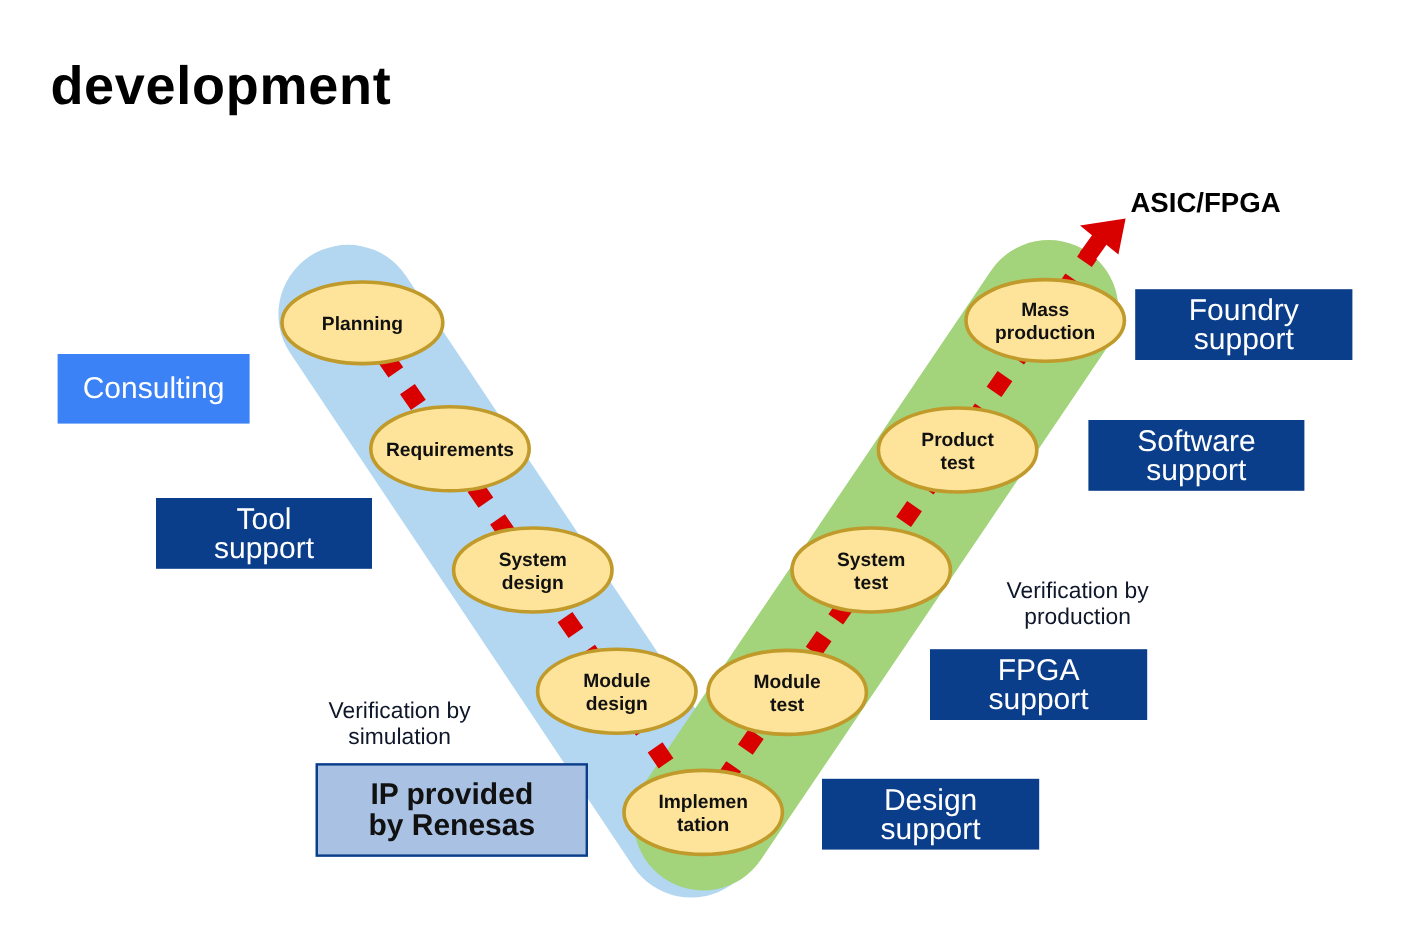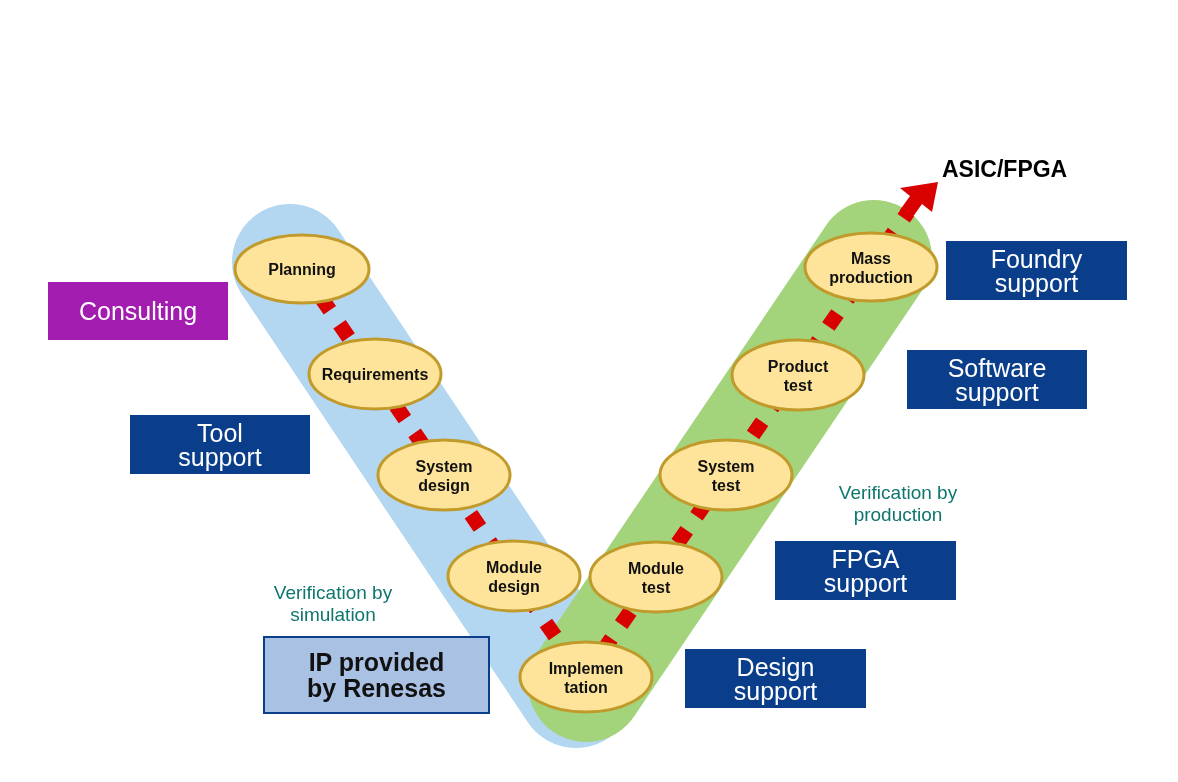--- a/index.html
+++ b/index.html
@@ -2,28 +2,29 @@
 <html><head>
 <meta charset="utf-8">
 <style>
   html, body { margin:0; padding:0; background:#ffffff; }
   body { width:1178px; height:782px; position:relative; overflow:hidden; font-family:"Liberation Sans", sans-serif; }
   .title { position:absolute; left:42px; top:50px; margin:0; font-family:"Liberation Sans", sans-serif; font-weight:bold; font-size:45px; line-height:44px; color:#000; letter-spacing:0.6px; }
   .title span { display:block; }
   svg#diagram { position:absolute; left:0; top:0; }
   .blue-box { position:absolute; background:#0b3e8a; color:#ffffff; display:flex; flex-direction:column; align-items:center; justify-content:center; font-family:"Liberation Sans", sans-serif; font-size:25px; line-height:24px; text-align:center; }
   .ip-box { position:absolute; background:#a9c1e3; border:2px solid #0b3e8a; color:#111; display:flex; flex-direction:column; align-items:center; justify-content:center; font-family:"Liberation Sans", sans-serif; font-weight:bold; font-size:25px; line-height:26px; text-align:center; box-sizing:border-box; }
-  .note { position:absolute; font-family:"Liberation Sans", sans-serif; font-size:19px; line-height:22px; color:#0f766e; text-align:center; }
+  .note { position:absolute; font-family:"Liberation Sans", sans-serif; font-size:19px; line-height:22px; color:#0f172a; text-align:center; }
   .target-label { position:absolute; left:942px; top:156px; font-family:"Liberation Sans", sans-serif; font-weight:bold; font-size:23px; color:#000; }
   .phase-text { font-family:"Liberation Sans", sans-serif; font-weight:bold; font-size:16px; fill:#111; text-anchor:middle; }
 </style>
 </head>
 <body>
 
 <h1 class="title">
+  <span>development</span>
 </h1>
 
 <svg id="diagram" width="1178" height="782" viewBox="0 0 1178 782">
 
   <line id="band-left" x1="290" y1="262" x2="576" y2="690" stroke-width="116" stroke-linecap="round" stroke="#b3d7f1"></line>
   <line id="band-right" x1="586" y1="684" x2="874" y2="258" stroke-width="116" stroke-linecap="round" stroke="#a3d37b"></line>
 
   <polyline id="path-dots" points="302,270 584,678 908,212" fill="none" stroke-width="15" stroke-dasharray="16,17" stroke="#d90000"></polyline>
 
   <polygon id="arrow-head" points="938,182 932,212 922,204 912,218 900,210 910,196 900,188" fill="#d90000"></polygon>
@@ -69,21 +70,21 @@
       <g>
         <ellipse cx="871" cy="267" rx="66" ry="34" fill="#fde49a" stroke="#c09a2a" stroke-width="3"></ellipse>
         <text x="871" y="263.5" class="phase-text">Mass</text>
         <text x="871" y="282.5" class="phase-text">production</text>
       </g>
     </g>
 </svg>
 
 <div class="target-label">ASIC/FPGA</div>
 
-<div class="blue-box" style="left: 48px; top: 282px; width: 180px; height: 58px; background: #a21caf;">
+<div class="blue-box" style="left: 48px; top: 295px; width: 160px; height: 58px; background: #3b82f6;">
   <span>Consulting</span>
 </div>
 <div class="blue-box" style="left: 130px; top: 415px; width: 180px; height: 59px; background: rgb(11, 62, 138);">
   <span>Tool</span>
   <span>support</span>
 </div>
 <div class="blue-box" style="left: 946px; top: 241px; width: 181px; height: 59px; background: rgb(11, 62, 138);">
   <span>Foundry</span>
   <span>support</span>
 </div>

